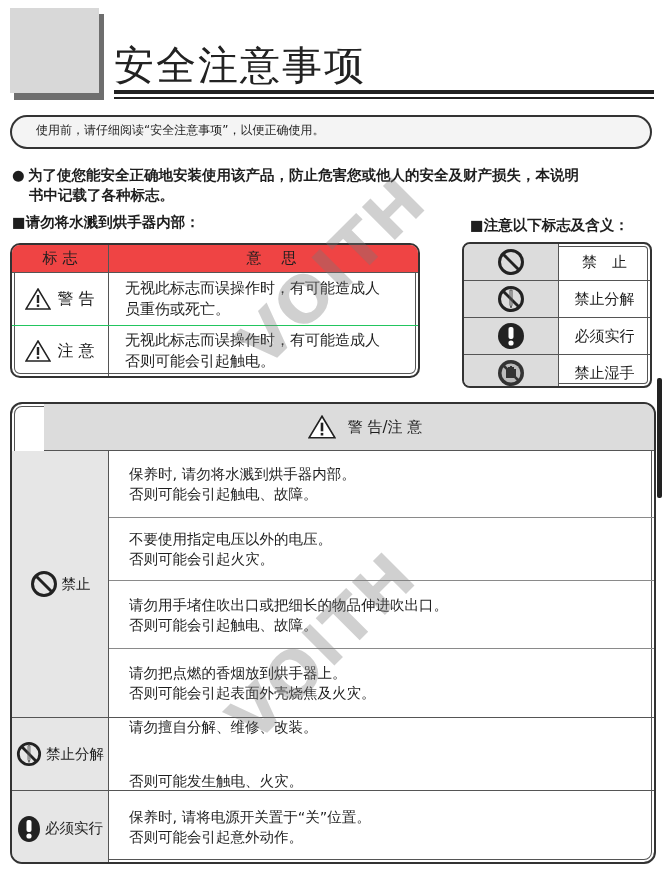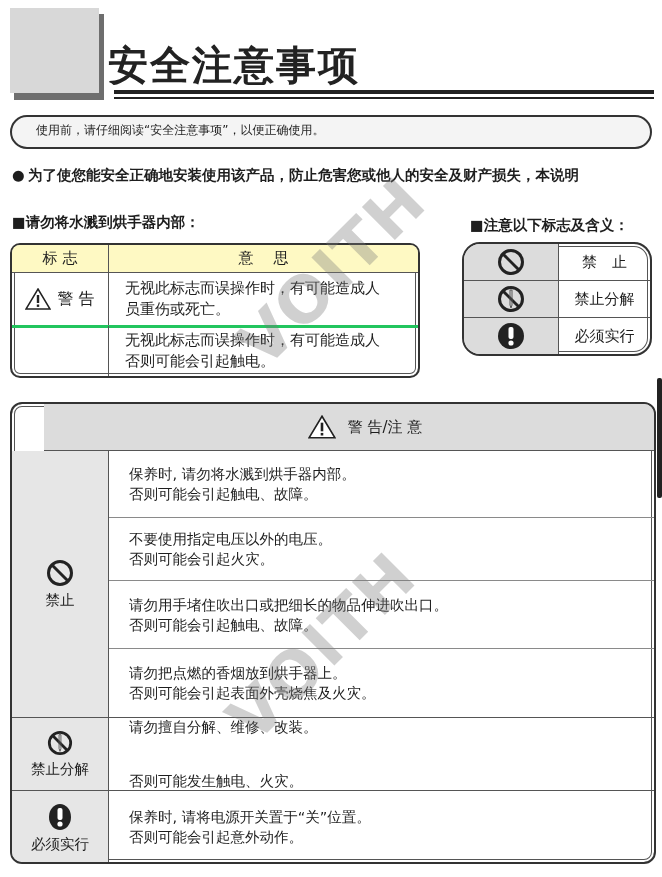--- a/index.html
+++ b/index.html
@@ -2,60 +2,60 @@
 <html><head>
 <meta charset="utf-8">
 <style>
   html, body { margin:0; padding:0; }
   body { width:662px; height:877px; background:#ffffff; position:relative; overflow:hidden;
          font-family:"DejaVu Sans", "Liberation Sans", sans-serif; color:#1e1e1e; }
   .abs { position:absolute; }
   
   .title-shadow { left:14px; top:14px; width:90px; height:86px; background:#6e6e6e; }
   .title-block { left:10px; top:8px; width:89px; height:85px; background:#d8d8d8; }
-  .title { left:108px; top:38px; font-size:40px; font-weight:bold; letter-spacing:2px; color:#222; }
+  .title { left:114px; top:38px; font-size:40px; font-weight:normal; letter-spacing:2px; color:#222; }
   .rule1 { left:114px; top:90px; width:540px; height:4px; background:#222; }
   .rule2 { left:114px; top:97px; width:540px; height:2px; background:#222; }
   .pill { left:10px; top:115px; width:642px; height:34px; border:2px solid #333; border-radius:20px;
           background:#f4f4f4; box-sizing:border-box; }
   .pill span { position:absolute; left:24px; top:5px; font-size:12px; }
   .intro { left:12px; top:165px; width:640px; font-size:14.5px; line-height:20px; font-weight:bold; }
   .intro .dot { display:inline-block; width:16px; }
   .intro .l2 { padding-left:17px; display:block; }
   .sub1 { left:12px; top:213px; font-size:14.5px; font-weight:bold; }
   .sub2 { left:470px; top:216px; font-size:14.5px; font-weight:bold; }
 
   
   .mtable { left:10px; top:243px; width:410px; height:135px; border:2px solid #333; border-radius:10px;
             box-sizing:border-box; overflow:hidden; box-shadow: inset 0 0 0 2px #fff, inset 0 0 0 3px #555; }
-  .mtable .hdr { position:absolute; left:0; top:0; width:100%; height:27px; background:#fef9c3; border-bottom:1px solid #555; }
+  .mtable .hdr { position:absolute; left:0; top:0; width:100%; height:27px; background:#ef4444; border-bottom:1px solid #555;padding-left:16px; }
   .mtable .c1 { position:absolute; left:0; width:96px; text-align:center; }
   .mtable .c2 { position:absolute; left:96px; right:0; border-left:1px solid #555; }
   .mtable .row { position:absolute; left:0; width:100%; }
-  .mtable .rowline { border-bottom:3px solid #22c55e; }
+  .mtable .rowline { border-bottom:1px solid #22c55e; }
   .sym { display:inline-flex; align-items:center; gap:6px; font-size:16px; }
   .mtext { font-size:15px; line-height:21px; padding-left:16px; }
 
   
-  .ltable { left:462px; top:242px; width:190px; height:114px; border:2px solid #333; border-radius:18px;
+  .ltable { left:462px; top:242px; width:190px; height:146px; border:2px solid #333; border-radius:8px;
             box-sizing:border-box; overflow:hidden; box-shadow: inset 0 0 0 2px #fff, inset 0 0 0 3px #555; }
   .lrow { position:absolute; left:0; width:100%; height:36px; }
   .lrow .ic { position:absolute; left:0; top:0; width:94px; height:100%; background:#dcdcdc; display:flex; align-items:center; justify-content:center; border-right:1px solid #555; }
   .lrow .lb { position:absolute; left:95px; right:0; top:0; height:100%; display:flex; align-items:center; justify-content:center; font-size:15px; }
   .lrow.sep { border-bottom:1px solid #555; }
 
   .sidebar-bar { left:657px; top:378px; width:5px; height:120px; background:#222; border-radius:2px; }
 
   
   .wtable { left:10px; top:402px; width:646px; height:462px; border:2px solid #333; border-radius:12px;
             box-sizing:border-box; overflow:hidden; box-shadow: inset 0 0 0 2px #fff, inset 0 0 0 3px #555; }
   .whdr { position:absolute; left:0; top:0; width:100%; height:46px; background:#dcdcdc; border-bottom:1px solid #555;
           display:flex; align-items:center; justify-content:center; gap:12px; font-size:15px;margin-left:32px; }
   .wleft { position:absolute; left:0; width:96px; background:#e6e6e6; border-right:1px solid #555;
-           display:flex; flex-direction:column; align-items:center; justify-content:center; gap:4px; font-size:14.5px; }
+           display:flex; flex-direction:row; align-items:center; justify-content:center; gap:4px; font-size:14.5px; }
   .wcell { position:absolute; left:97px; right:0; font-size:14.5px; line-height:20px; padding-left:20px;
            display:flex; flex-direction:column; justify-content:center; }
   .hline { position:absolute; left:97px; right:0; height:1px; background:#8a8a8a; }
   .hline.full { left:0; background:#555; }
 
   .watermark { position:absolute; font-size:64px; font-weight:bold; color:rgba(120,120,120,0.35);
                transform:rotate(-45deg); letter-spacing:2px; pointer-events:none; }
 </style>
 </head>
 <body>
@@ -65,20 +65,21 @@
 <div class="abs title">安全注意事项</div>
 <div class="abs rule1"></div>
 <div class="abs rule2"></div>
 
 <div class="abs pill">
   <span>使用前，请仔细阅读“安全注意事项”，以便正确使用。</span>
 </div>
 
 <div class="abs intro">
   <span class="dot">●</span><span>为了使您能安全正确地安装使用该产品，防止危害您或他人的安全及财产损失，本说明</span>
+  <span class="l2">书中记载了各种标志。</span>
 </div>
 <div class="abs sub1">■请勿将水溅到烘手器内部：</div>
 <div class="abs sub2">■注意以下标志及含义：</div>
 
 <div class="abs mtable">
   <div class="hdr">
     <div class="c1" style="top:4px;font-size:15px;">标 志</div>
     <div class="c2" style="top:0;height:27px;text-align:center;line-height:27px;font-size:15px;">意　 思</div>
   </div>
   <div class="row rowline" style="top:28px;height:52px;">
@@ -91,20 +92,30 @@
           </svg>
         <span>警 告</span>
       </span>
     </div>
     <div class="c2 mtext" style="top:0;height:52px;display:flex;flex-direction:column;justify-content:center;">
       <span>无视此标志而误操作时，有可能造成人</span>
       <span>员重伤或死亡。</span>
     </div>
   </div>
   <div class="row" style="top:81px;height:50px;">
+    <div class="c1" style="top:0;height:50px;display:flex;align-items:center;justify-content:center;">
+      <span class="sym">
+        <svg width="26" height="22" viewBox="0 0 26 22">
+            <path d="M13 1 L25 21 L1 21 Z" fill="#fff" stroke="#222" stroke-width="1.5"></path>
+            <rect x="11.8" y="7" width="2.4" height="8" fill="#222"></rect>
+            <rect x="11.8" y="16.5" width="2.4" height="2.4" fill="#222"></rect>
+          </svg>
+        <span>注 意</span>
+      </span>
+    </div>
     <div class="c2 mtext" style="top:0;height:50px;display:flex;flex-direction:column;justify-content:center;">
       <span>无视此标志而误操作时，有可能造成人</span>
       <span>否则可能会引起触电。</span>
     </div>
   </div>
 </div>
 
 <div class="abs ltable">
   <div class="lrow sep" style="top:0;">
     <div class="ic">

